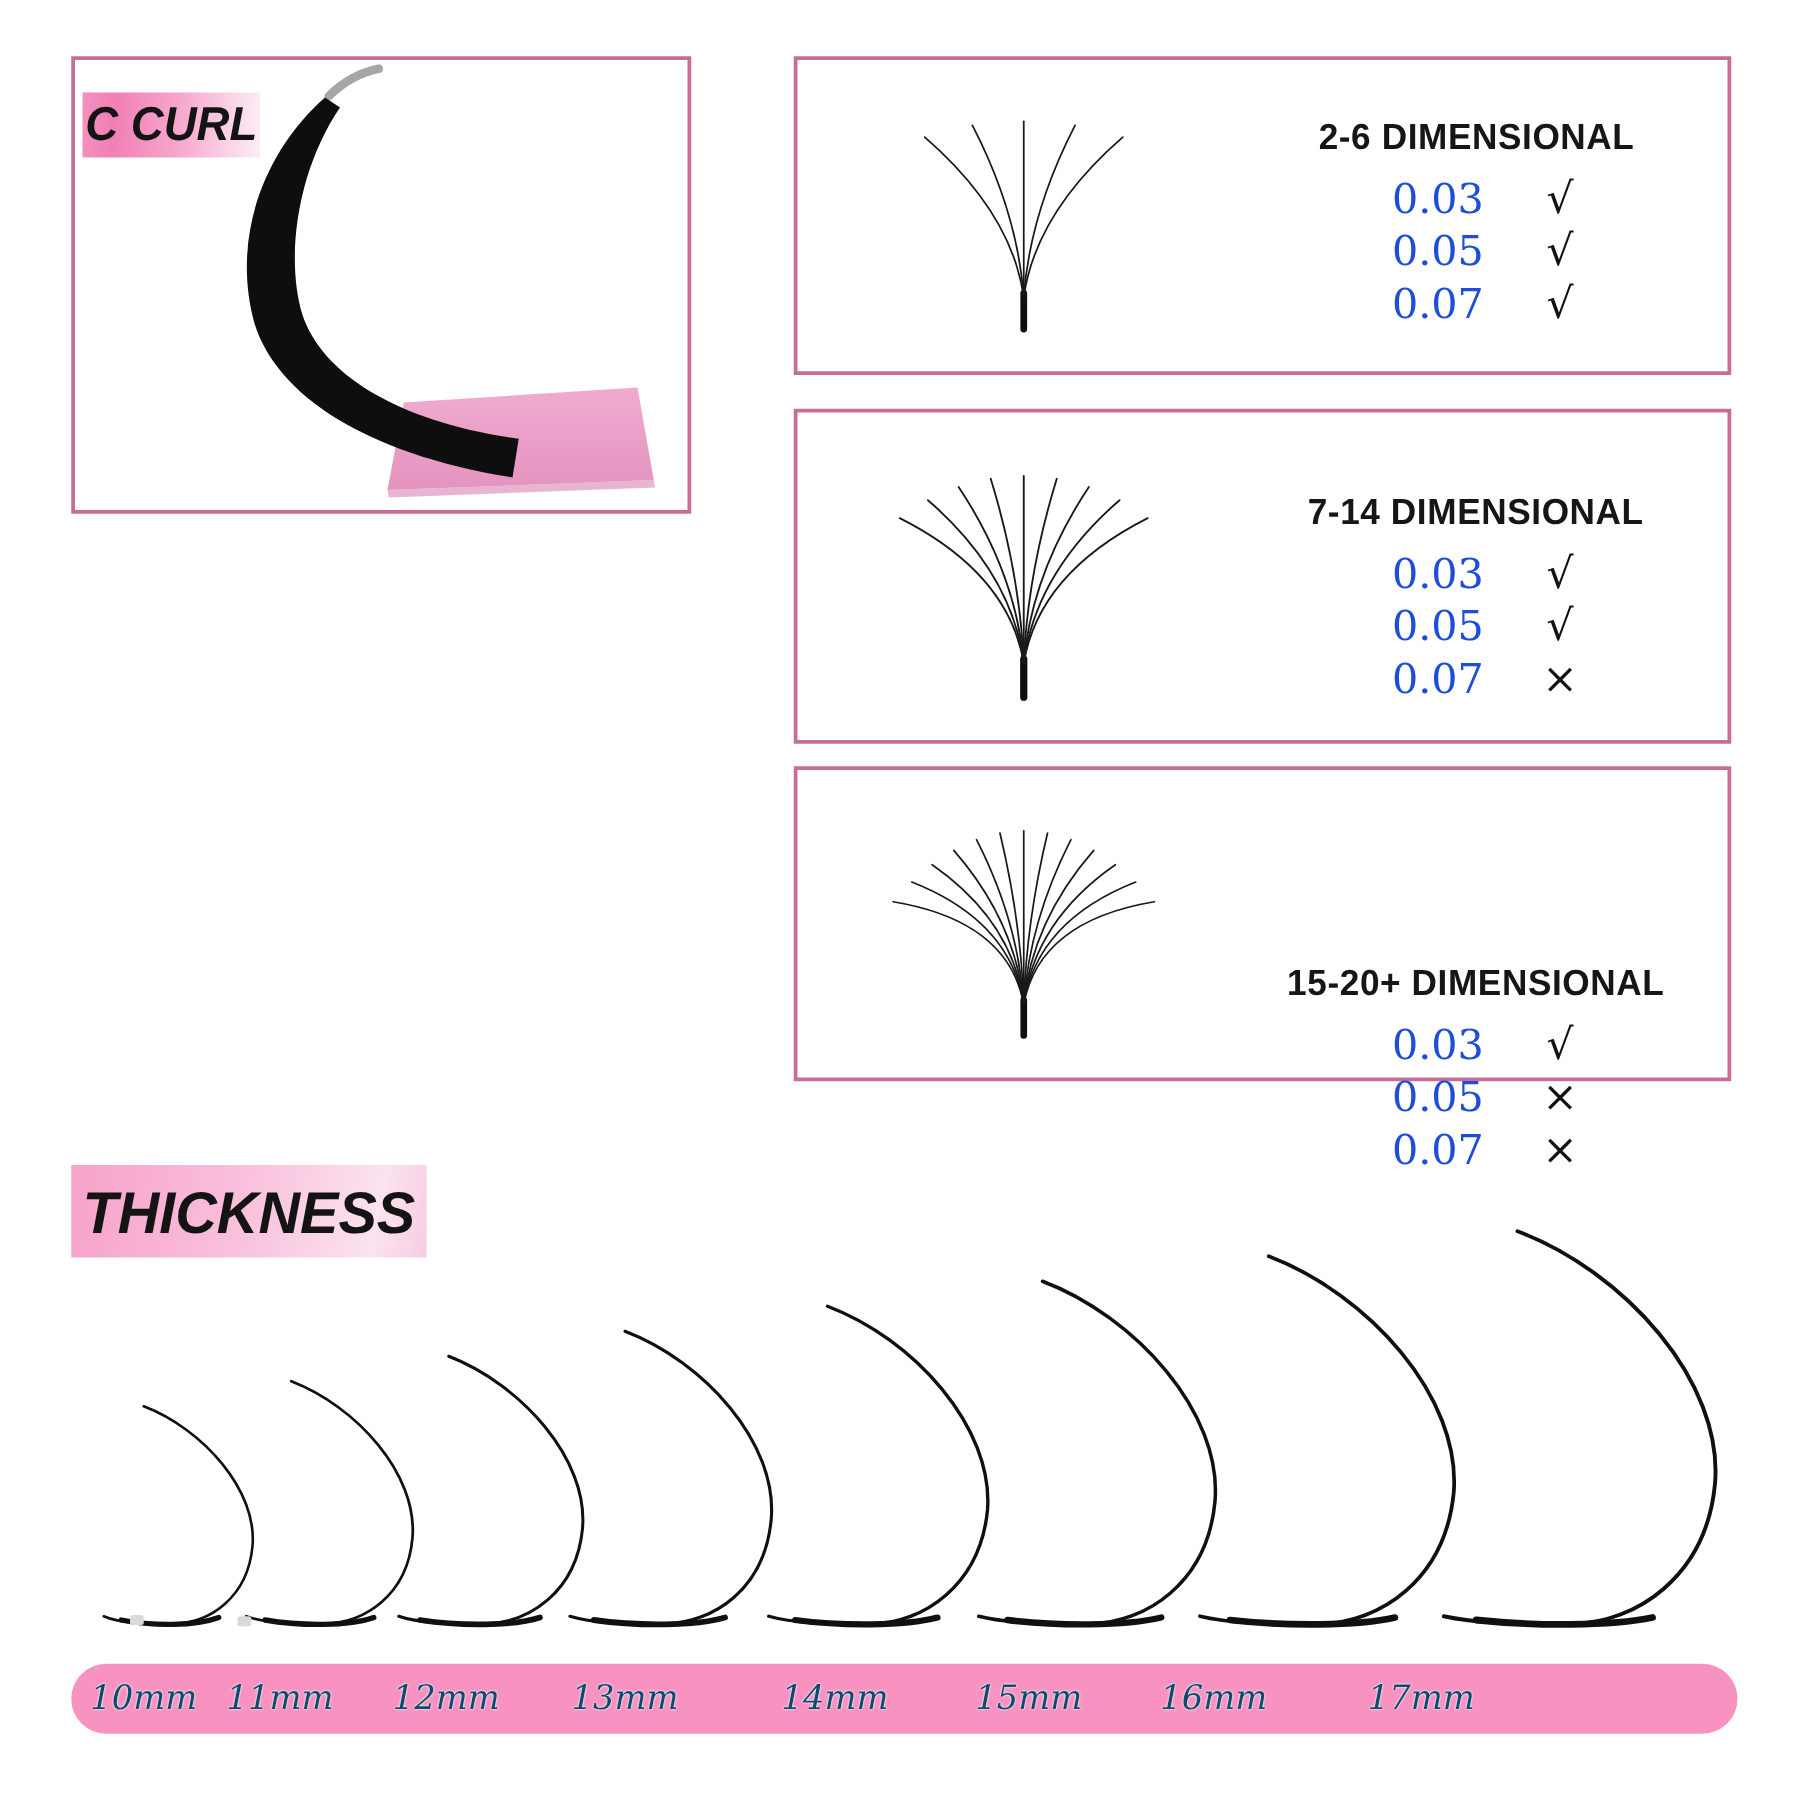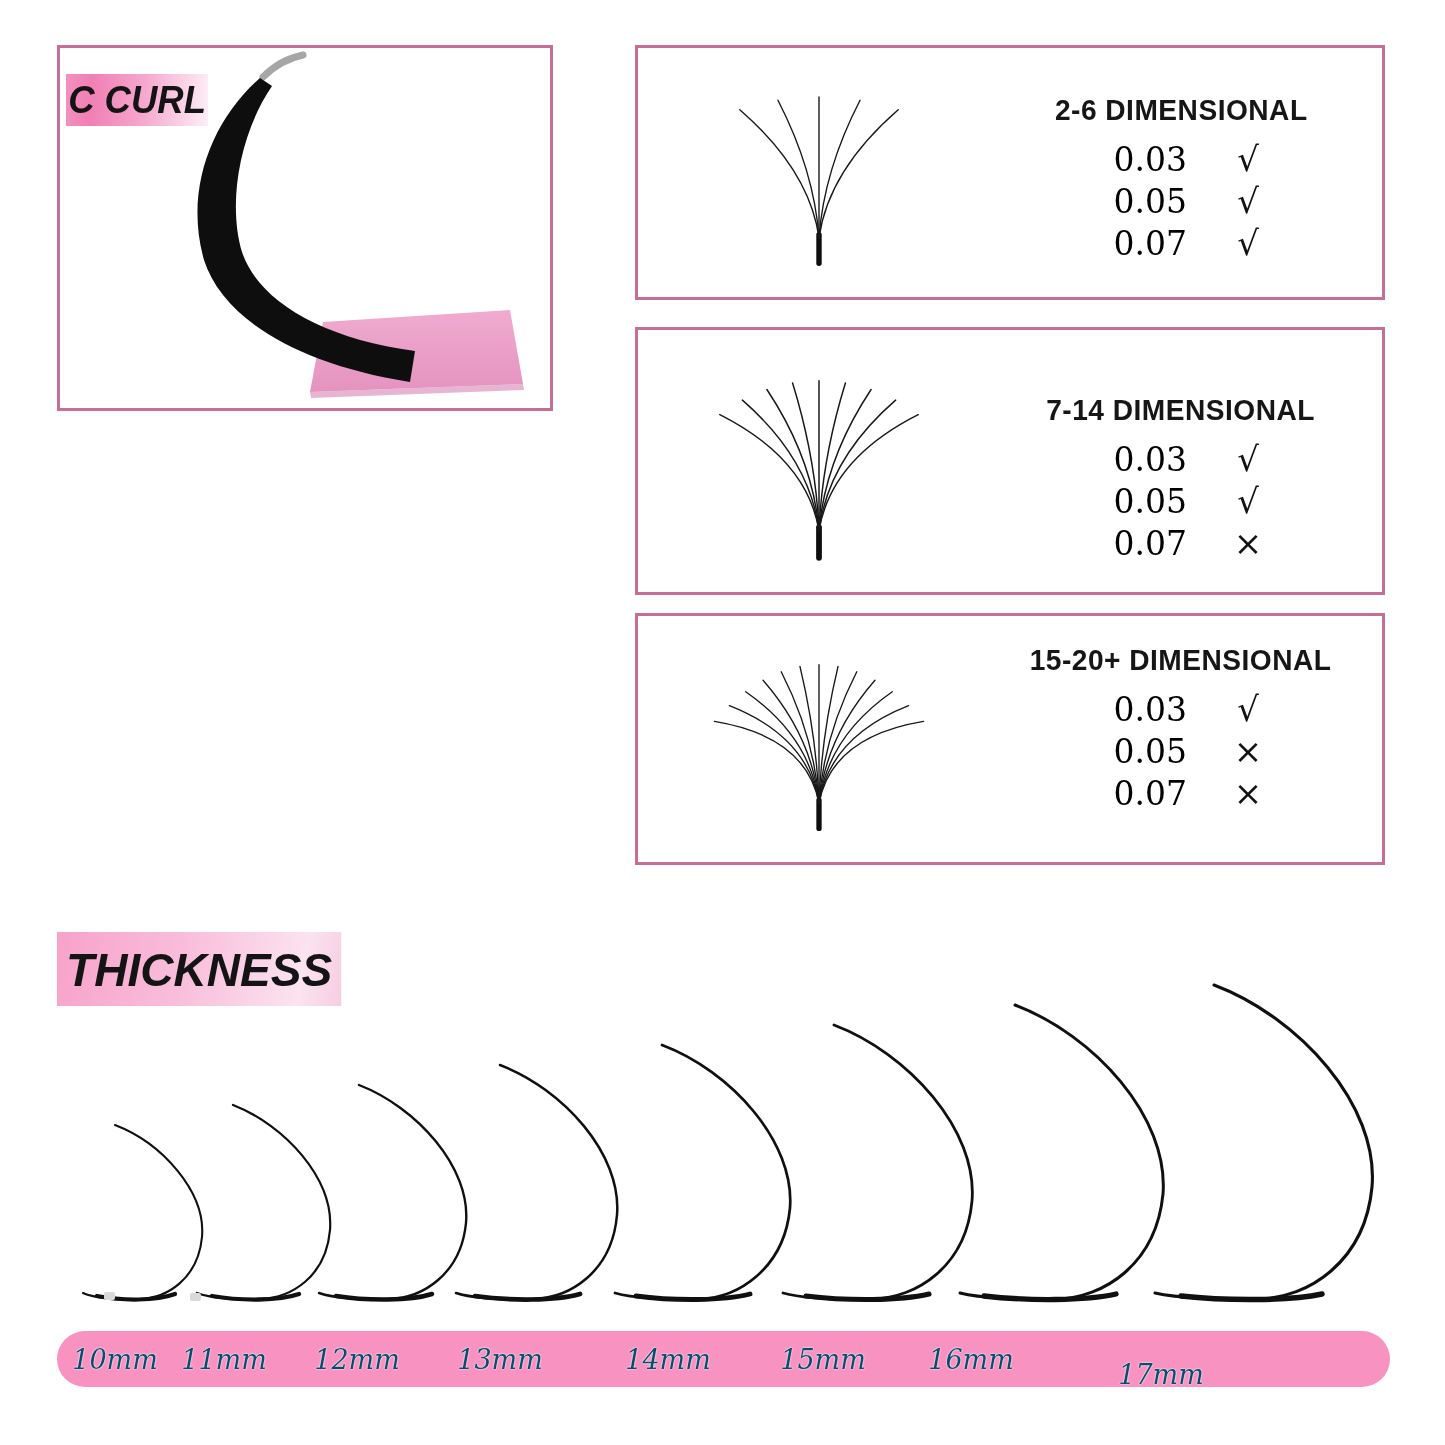--- a/index.html
+++ b/index.html
@@ -25,21 +25,21 @@
   
   .fan-svg{position:absolute;left:0;bottom:26px;width:362px;height:calc(100% - 48px);}
   .dim-content{position:absolute;left:368px;top:0;width:350px;height:100%;
     display:flex;flex-direction:column;align-items:center;}
   .dim-title{margin:0;padding:0;font-weight:700;font-size:29px;color:#161616;
     letter-spacing:0.5px;transform:scaleX(0.97);white-space:nowrap;}
   .dim-card-0 .dim-content{padding-top:46px;}
   .dim-rows{margin-top:12px;display:flex;flex-direction:column;gap:2px;align-items:center;}
   .dim-row{display:flex;align-items:baseline;}
   .dim-value{display:inline-block;width:108px;text-align:right;
-    font-family:"DejaVu Serif",serif;font-size:33px;color:#000000;}
+    font-family:"DejaVu Serif",serif;font-size:33px;color:#1d4ed8;}
   .dim-mark{display:inline-block;width:70px;text-align:center;margin-left:26px;
     font-family:"DejaVu Serif",serif;font-size:34px;color:#121212;}
 
   
   .thickness-label{position:absolute;left:57px;top:932px;width:290px;height:74px;
     display:flex;align-items:center;justify-content:center;
     background:linear-gradient(100deg,#f7a2ca 0%,#f9bedb 45%,#fbe3ef 85%,#f6cde2 100%);
     font-style:italic;font-weight:700;font-size:47px;color:#141414;
     transform:scaleX(0.98);transform-origin:left center;}
   .lash-row-svg{position:absolute;left:40px;top:960px;width:1360px;height:370px;}
@@ -49,21 +49,21 @@
   .size-label{position:absolute;top:50%;transform:translate(-50%,-50%);
     font-style:italic;font-size:27px;font-weight:500;color:#0c4a6e;
     font-family:"DejaVu Serif",serif;text-shadow:0 0 2px #ffffff,0 0 1px #ffffff;white-space:nowrap;}
   .size-label:nth-of-type(1){left:58px;}
   .size-label:nth-of-type(2){left:167px;}
   .size-label:nth-of-type(3){left:300px;}
   .size-label:nth-of-type(4){left:443px;}
   .size-label:nth-of-type(5){left:611px;}
   .size-label:nth-of-type(6){left:766px;}
   .size-label:nth-of-type(7){left:914px;}
-  .size-label:nth-of-type(8){left:1104px;margin-top:15px;}
+  .size-label:nth-of-type(8){left:1080px;}
 </style>
 </head>
 <body>
 
 <div class="page">
 
   <section class="card" id="curl-card-c">
     <svg class="curl-art" viewBox="0 0 490 360">
       <defs>
         <linearGradient id="padGradC" x1="0" y1="0" x2="0" y2="1">
@@ -151,21 +151,21 @@
         <path d="M180,217 Q174.0,129.6 130.4,44.3" stroke="#191919" stroke-width="1.8" fill="none" stroke-linecap="round"></path>
         <path d="M180,217 Q177.0,129.6 155.0,37.3" stroke="#191919" stroke-width="1.8" fill="none" stroke-linecap="round"></path>
         <path d="M180,217 Q180.0,129.6 180.0,35.0" stroke="#191919" stroke-width="1.8" fill="none" stroke-linecap="round"></path>
         <path d="M180,217 Q183.0,129.6 205.0,37.3" stroke="#191919" stroke-width="1.8" fill="none" stroke-linecap="round"></path>
         <path d="M180,217 Q186.0,129.6 229.6,44.3" stroke="#191919" stroke-width="1.8" fill="none" stroke-linecap="round"></path>
         <path d="M180,217 Q188.8,129.6 253.5,55.5" stroke="#191919" stroke-width="1.8" fill="none" stroke-linecap="round"></path>
         <path d="M180,217 Q191.5,129.6 276.2,70.6" stroke="#191919" stroke-width="1.8" fill="none" stroke-linecap="round"></path>
         <path d="M180,217 Q194.1,129.6 297.6,88.8" stroke="#191919" stroke-width="1.8" fill="none" stroke-linecap="round"></path>
         <path d="M180,217 Q196.5,129.6 317.2,109.5" stroke="#191919" stroke-width="1.8" fill="none" stroke-linecap="round"></path>
       </svg>
-    <div class="dim-content" style="padding-top:28px;">
+    <div class="dim-content" style="padding-top:78px;justify-content:flex-end;">
       <h2 class="dim-title">15-20+ DIMENSIONAL</h2>
       <div class="dim-rows">
         <div class="dim-row">
           <span class="dim-value">0.03</span>
           <span class="dim-mark">√</span>
         </div>
         <div class="dim-row">
           <span class="dim-value">0.05</span>
           <span class="dim-mark">×</span>
         </div>

